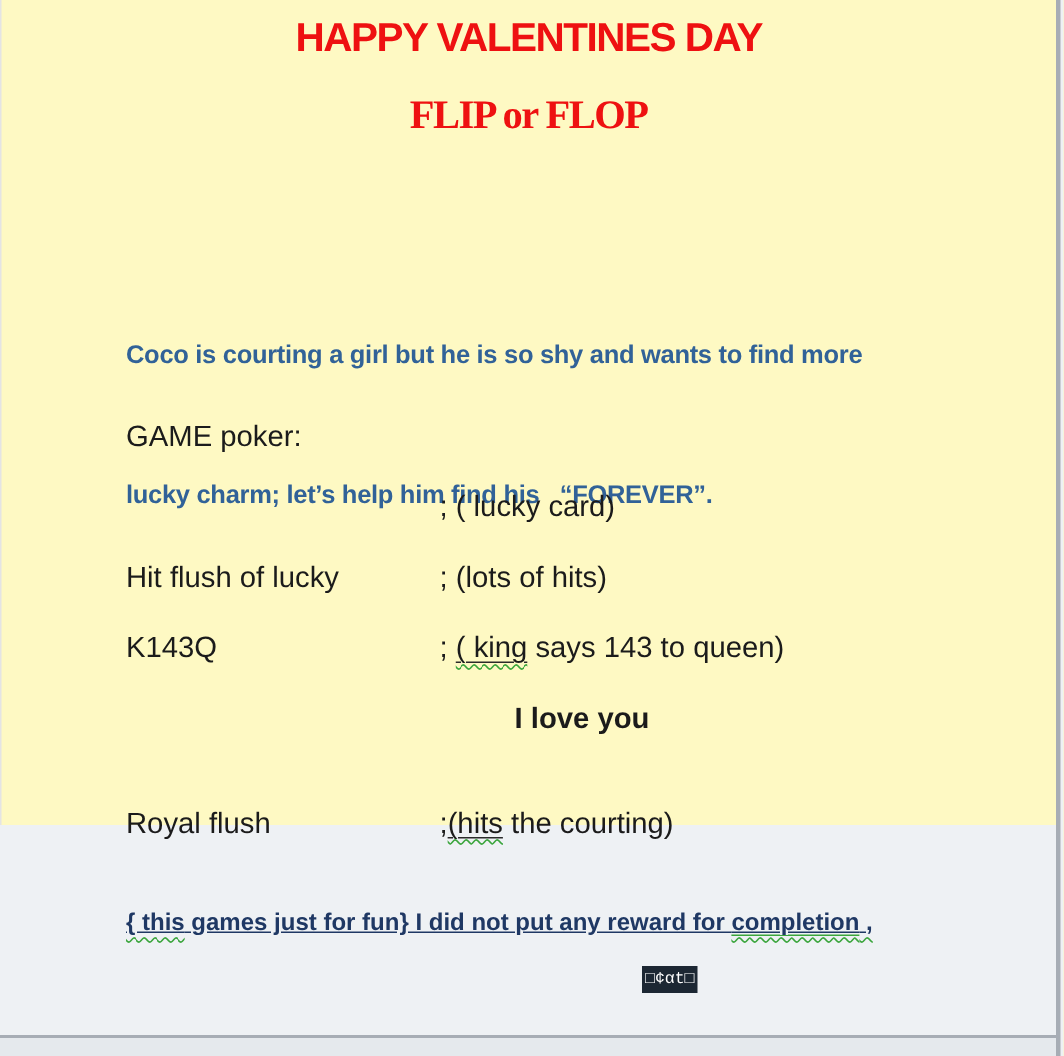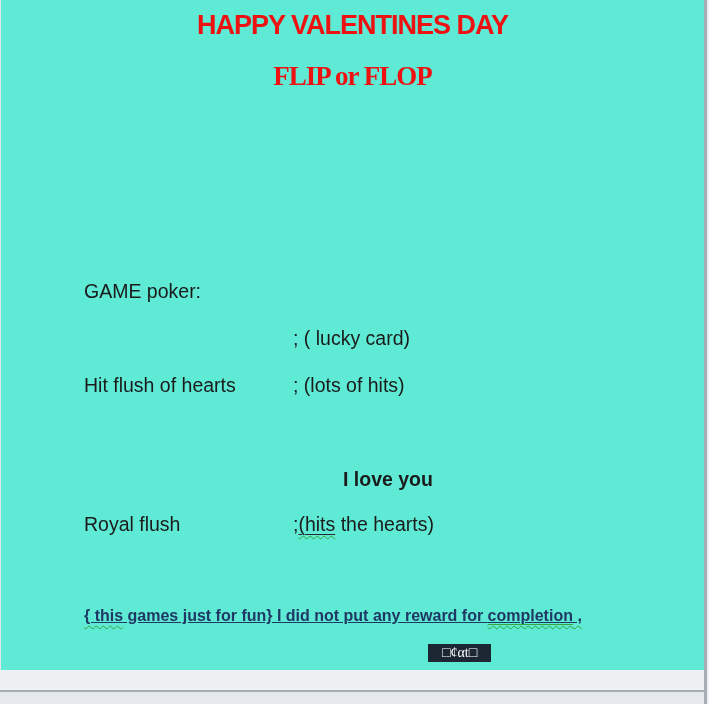--- a/index.html
+++ b/index.html
@@ -5,22 +5,22 @@
   html, body { margin: 0; padding: 0; }
   body {
     width: 709px; height: 704px;
     background: #eef1f4;
     position: relative;
     overflow: hidden;
     font-family: "Liberation Sans", sans-serif;
   }
   .page {
     position: absolute; left: 0; top: 0;
-    width: 704px; height: 670px;
-    background: #5eead4;
+    width: 704px; height: 550px;
+    background: #fef9c3;
     border-left: 1px solid #e4e4e4;
     box-sizing: border-box;
   }
   .edge-right {
     position: absolute; left: 704px; top: 0;
     width: 3px; height: 704px;
     background: #a7adb5;
   }
   .band-bottom {
     position: absolute; left: 0; top: 690px;
@@ -85,57 +85,65 @@
     font-size: 16px;
     font-weight: bold;
     color: #1f3864;
     white-space: pre;
     text-decoration: underline;
   }
   .badge {
     position: absolute; left: 427px; top: 644px;
     background: #1c2733;
     color: #ffffff;
-    font-size: 14px;
+    font-size: 11px;
     line-height: 18px;
-    padding: 0 14px;
-    font-family: Liberation Serif, serif;
+    padding: 0 2px;
+    font-family: Liberation Mono, monospace;
     white-space: pre;
   }
 </style>
 </head>
 <body>
 
 <div class="page">
 
   <div class="h h1">HAPPY VALENTINES DAY</div>
   <div class="h h2">FLIP or FLOP</div>
 
+  <div class="intro">
+    <div>Coco is courting a girl but he is so shy and wants to find more</div>
+    <div>lucky charm; let’s help him find his   “FOREVER”.</div>
+  </div>
 
   <div class="row" style="top:278px">
     <span class="label">GAME poker:</span>
   </div>
 
   <div class="row" style="top:325px">
     <span class="desc">; ( lucky card)</span>
   </div>
 
   <div class="row" style="top:372px">
-    <span class="label">Hit flush of hearts</span>
+    <span class="label">Hit flush of lucky</span>
     <span class="desc">; (lots of hits)</span>
   </div>
 
+  <div class="row" style="top:419px">
+    <span class="label">K143Q</span>
+    <span class="desc"><span>; </span><span class="wavy"><span class="sol">( king</span></span><span> says 143 to queen)</span></span>
+  </div>
 
   <div class="row" style="top:466px">
     <span class="love">I love you</span>
   </div>
 
-  <div class="row" style="top:511px">
+  <div class="row" style="top:536px">
     <span class="label">Royal flush</span>
-    <span class="desc"><span>;</span><span class="wavy"><span class="sol">(hits</span></span><span> the hearts)</span></span>
+    <span class="desc"><span>;</span><span class="wavy"><span class="sol">(hits</span></span><span> the courting)</span></span>
   </div>
 
   <div class="footer"><span class="wavy">{ this</span><span> games just for fun} I did not put any reward for </span><span class="wavy"><span class="solg">completion</span><span> ,</span></span></div>
 
   <div class="badge">□¢αt□</div>
 
 </div>
 
 <div class="edge-right"></div>
 <div class="band-bottom"></div>

